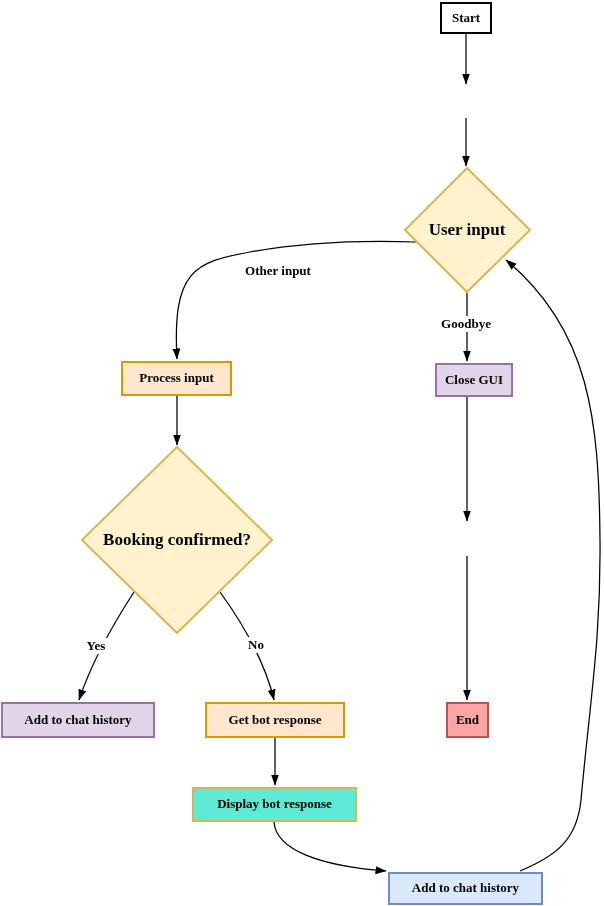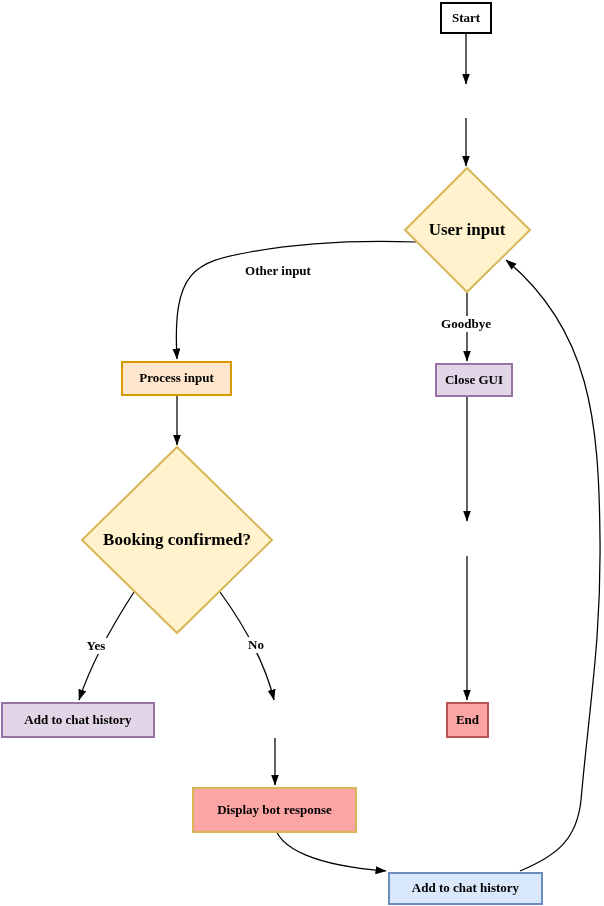--- a/index.html
+++ b/index.html
@@ -78,22 +78,23 @@
 
 
   <div class="dlabel" style="left:467px; top:230px;">User input</div>
 
   <div class="node" style="left: 121px; top: 361px; width: 111px; height: 35px; background-color: rgb(255, 230, 204); border-color: rgb(215, 155, 0);">Process input</div>
 
   <div class="dlabel" style="left:177px; top:540px;">Booking confirmed?</div>
 
   <div class="node" style="left: 1px; top: 702px; width: 154px; height: 36px; background-color: rgb(225, 213, 231); border-color: rgb(150, 115, 166);">Add to chat history</div>
 
+  <div class="node" style="left: 205px; top: 702px; width: 140px; height: 36px; background-color: rgb(255, 230, 204); border-color: rgb(215, 155, 0);">Get bot response</div>
 
-  <div class="node" style="left: 192px; top: 787px; width: 165px; height: 46px; background-color: #fca5a5; border-color: rgb(214, 182, 86);">Display bot response</div>
+  <div class="node" style="left: 192px; top: 787px; width: 165px; height: 35px; background-color: #5eead4; border-color: rgb(214, 182, 86);">Display bot response</div>
 
   <div class="node" style="left: 388px; top: 872px; width: 155px; height: 33px; background-color: rgb(218, 232, 252); border-color: rgb(108, 142, 191);">Add to chat history</div>
 
   <div class="node" style="left: 425px; top: 363px; width: 78px; height: 34px; background-color: rgb(225, 213, 231); border-color: rgb(150, 115, 166); margin-left: 10px;">Close GUI</div>
 
 
   <div class="node" style="left: 446px; top: 702px; width: 43px; height: 36px; background-color: #fca5a5; border-color: rgb(184, 84, 80);">End</div>
 
   <div class="elabel" style="left:278px; top:271px;">Other input</div>
 

